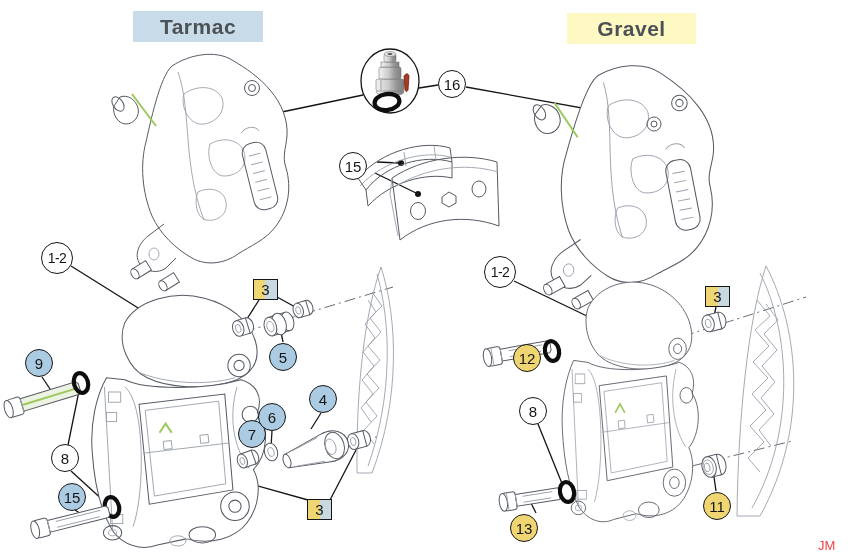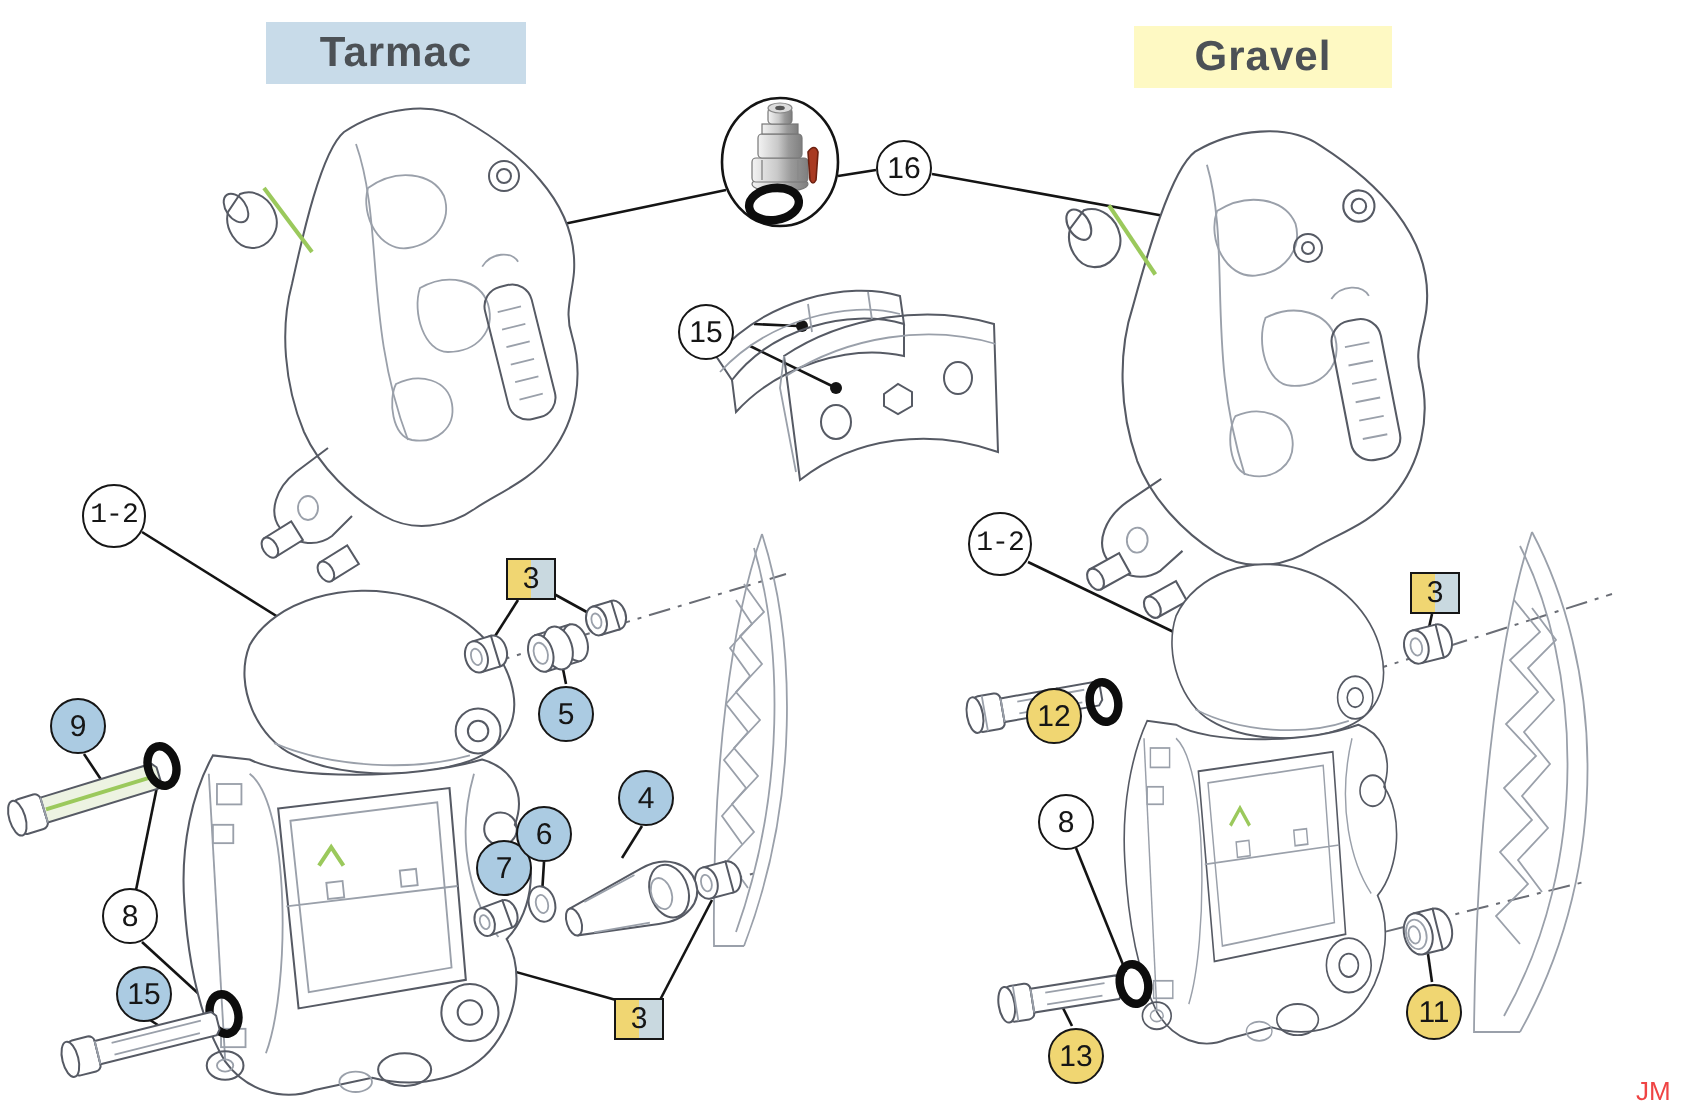--- a/index.html
+++ b/index.html
@@ -12,21 +12,21 @@
     position:absolute;height:31px;line-height:31px;text-align:center;
     font-size:21px;font-weight:bold;color:#4c5156;letter-spacing:.5px;
   }
   .hdr.tarmac{left:133px;top:11px;width:130px;background:#c8dbe9;}
   .hdr.gravel{left:567px;top:13px;width:129px;background:#fef9c3;}
   .co{
     position:absolute;box-sizing:border-box;display:flex;align-items:center;justify-content:center;
     color:#161616;font-size:15px;background:#ffffff;
   }
   .circ{width:28px;height:28px;border:1.6px solid #161616;border-radius:50%;}
-  .circ.big{width:32px;height:32px;font-size:14px;letter-spacing:-0.5px;font-family:Liberation Mono, monospace;}
+  .circ.big{width:32px;height:32px;font-size:14px;letter-spacing:-0.5px;}
   .circ.blue{background:#abcbe2;}
   .circ.yellow{background:#f0d672;}
   .box{
     width:25px;height:21px;border:1.4px solid #161616;font-size:15px;
     background:linear-gradient(90deg,#f0d672 0%,#f0d672 50%,#c9d9e0 50%,#c9d9e0 100%);
   }
   .credit{position:absolute;left:818px;top:538px;font-size:13px;color:#ef4444;}
   svg .ln{stroke:#141414;stroke-width:1.3;fill:none;}
   svg .ax{stroke:#6a6d75;stroke-width:1;fill:none;stroke-dasharray:11 4 2 4;}
   svg .o1{stroke:#565a64;stroke-width:1;fill:#ffffff;}
@@ -307,19 +307,19 @@
 <div class="co circ blue" style="left:58px;top:483px;">15</div>
 <div class="co circ blue" style="left:238px;top:420px;">7</div>
 <div class="co circ blue" style="left:258px;top:403px;">6</div>
 <div class="co circ blue" style="left:309px;top:385px;">4</div>
 <div class="co box" style="left:307px;top:499px;">3</div>
 <div class="co circ" style="left:438px;top:70px;">16</div>
 <div class="co circ" style="left:329px;top:152px;margin-left:10px;">15</div>
 <div class="co circ big" style="left:484px;top:256px;">1-2</div>
 <div class="co circ yellow" style="left:513px;top:316px;margin-top:28px;">12</div>
 <div class="co circ" style="left:519px;top:397px;">8</div>
-<div class="co circ yellow" style="left:524px;top:514px;">13</div>
+<div class="co circ yellow" style="left:510px;top:514px;">13</div>
 <div class="co circ yellow" style="left:703px;top:492px;">11</div>
 <div class="co box" style="left:705px;top:286px;">3</div>
 
 <div class="credit">JM</div>
 
 </div>
 
 </body></html>

